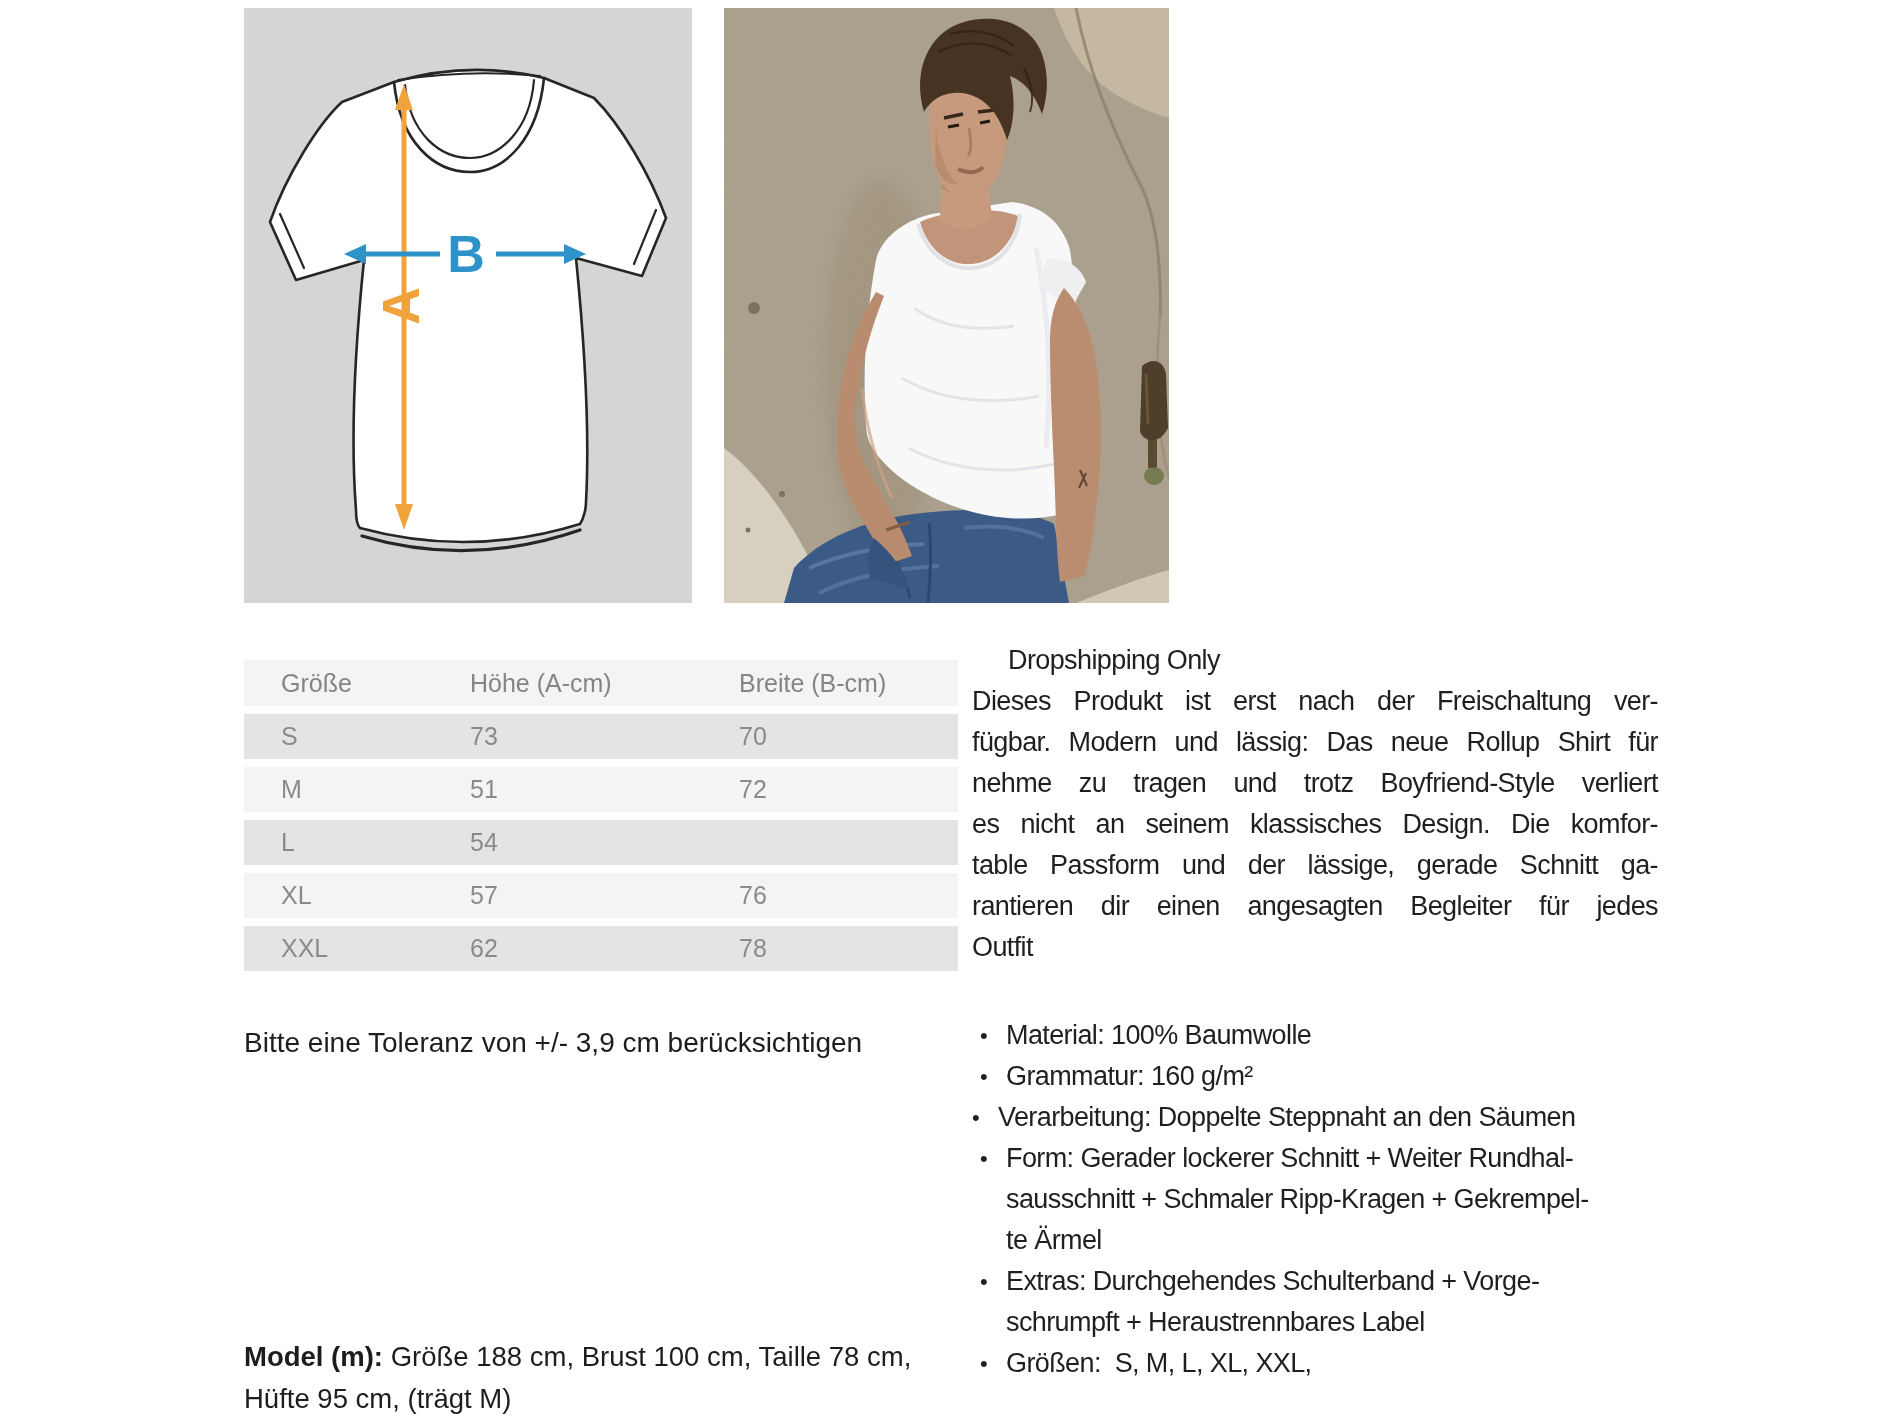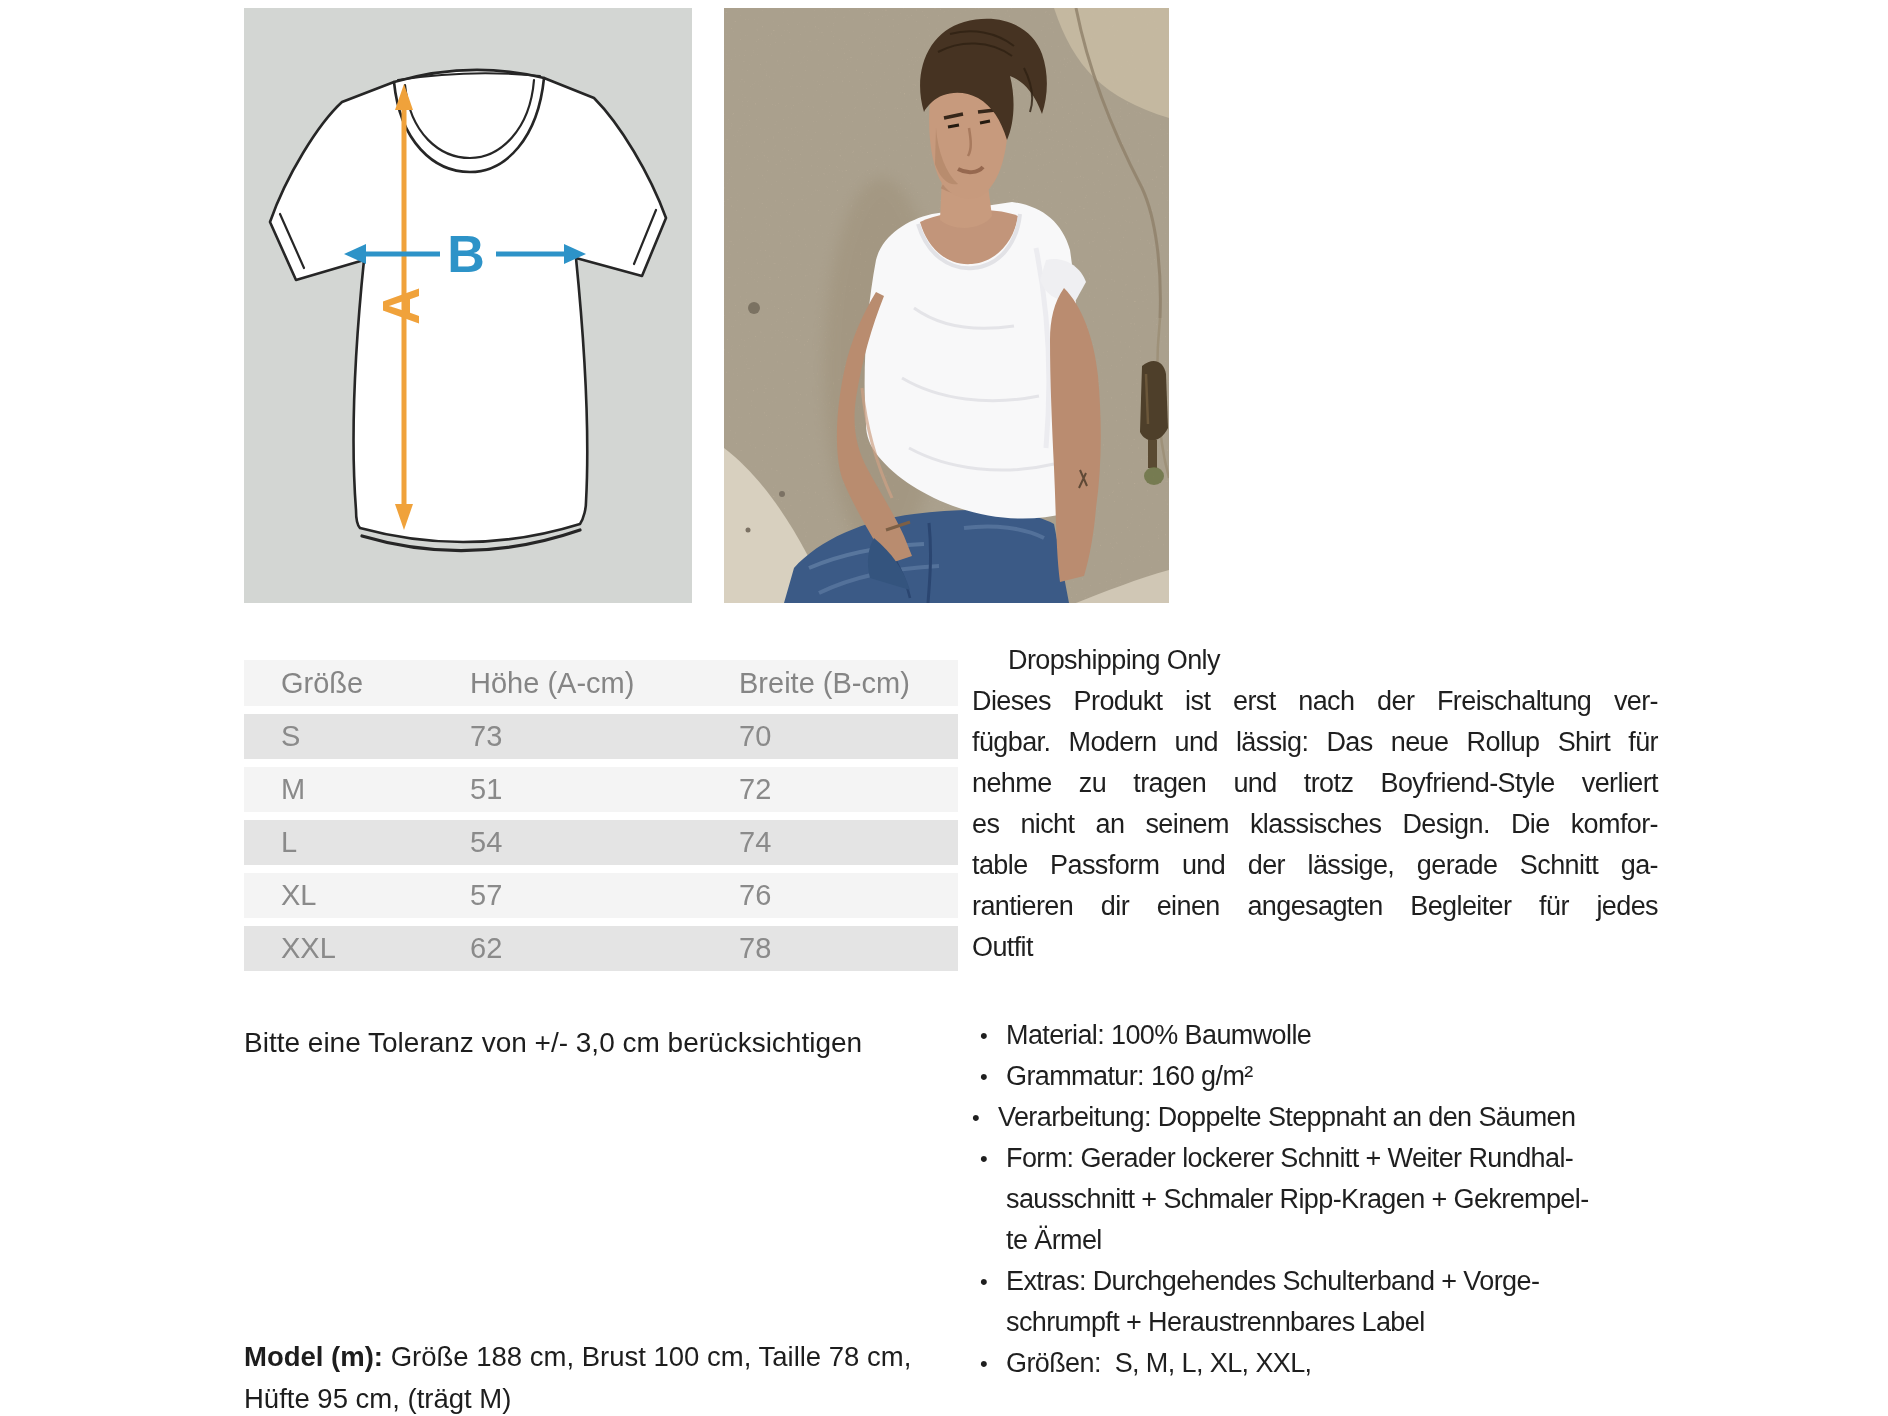--- a/index.html
+++ b/index.html
@@ -5,21 +5,21 @@
   html,body{margin:0;padding:0;background:#ffffff;}
   .page{position:relative;width:1888px;height:1416px;background:#ffffff;overflow:hidden;
         font-family:"Liberation Sans",sans-serif;color:#1f1f1f;}
 
   
   .diagram-box{position:absolute;left:244px;top:8px;width:448px;height:595px;}
   .photo-box{position:absolute;left:724px;top:8px;width:445px;height:595px;}
   .diagram-box svg,.photo-box svg{display:block;width:100%;height:100%;}
 
   
-  .size-table{position:absolute;left:244px;top:660px;width:714px;font-size:29px;color:#8a8a8a;}
+  .size-table{position:absolute;left:244px;top:660px;width:714px;font-size:25px;color:#8a8a8a;}
   .thead,.trow{display:grid;grid-template-columns:189px 269px 1fr;}
   .thead{background:#f4f4f4;height:46px;line-height:46px;margin-bottom:8px;color:#858585;}
   .trow{height:45px;line-height:45px;margin-bottom:8px;}
   .tbody .trow:nth-child(odd){background:#e4e4e4;}
   .tbody .trow:nth-child(even){background:#f4f4f4;}
   .cell{padding-left:37px;white-space:nowrap;overflow:hidden;}
 
   .tolerance{position:absolute;left:244px;top:995px;width:740px;font-size:28px;line-height:40px;color:#1d1d1d;}
 
   .model-info{position:absolute;left:244px;top:1336px;width:740px;font-size:27.5px;line-height:42px;color:#1d1d1d;}
@@ -189,39 +189,38 @@
 
         <div class="trow">
           <div class="cell">M</div>
           <div class="cell">51</div>
           <div class="cell">72</div>
         </div>
 
         <div class="trow">
           <div class="cell">L</div>
           <div class="cell">54</div>
-          <div class="cell">74</div>
         </div>
 
         <div class="trow">
           <div class="cell">XL</div>
           <div class="cell">57</div>
           <div class="cell">76</div>
         </div>
 
         <div class="trow">
           <div class="cell">XXL</div>
           <div class="cell">62</div>
           <div class="cell">78</div>
         </div>
 
     </div>
   </div>
 
-  <p class="tolerance">Bitte eine Toleranz von +/- 3,0 cm berücksichtigen</p>
+  <p class="tolerance">Bitte eine Toleranz von +/- 3,9 cm berücksichtigen</p>
 
   <div class="model-info">
     <div><b>Model (m):</b><span> Größe 188 cm, Brust 100 cm, Taille 78 cm,</span></div>
     <div>Hüfte 95 cm, (trägt M)</div>
   </div>
 
   <div class="description">
     <div class="desc-title">Dropshipping Only</div>
     <div class="para">
       <div class="para-line">Dieses Produkt ist erst nach der Freischaltung ver-</div>

